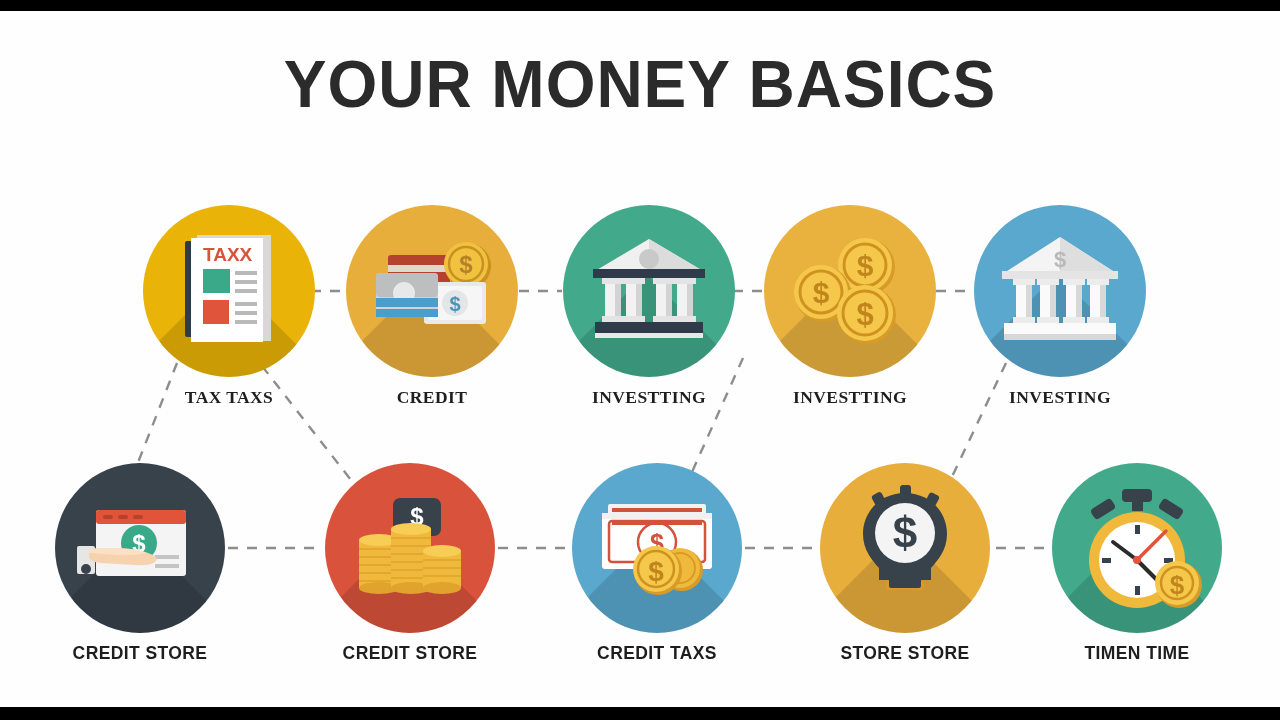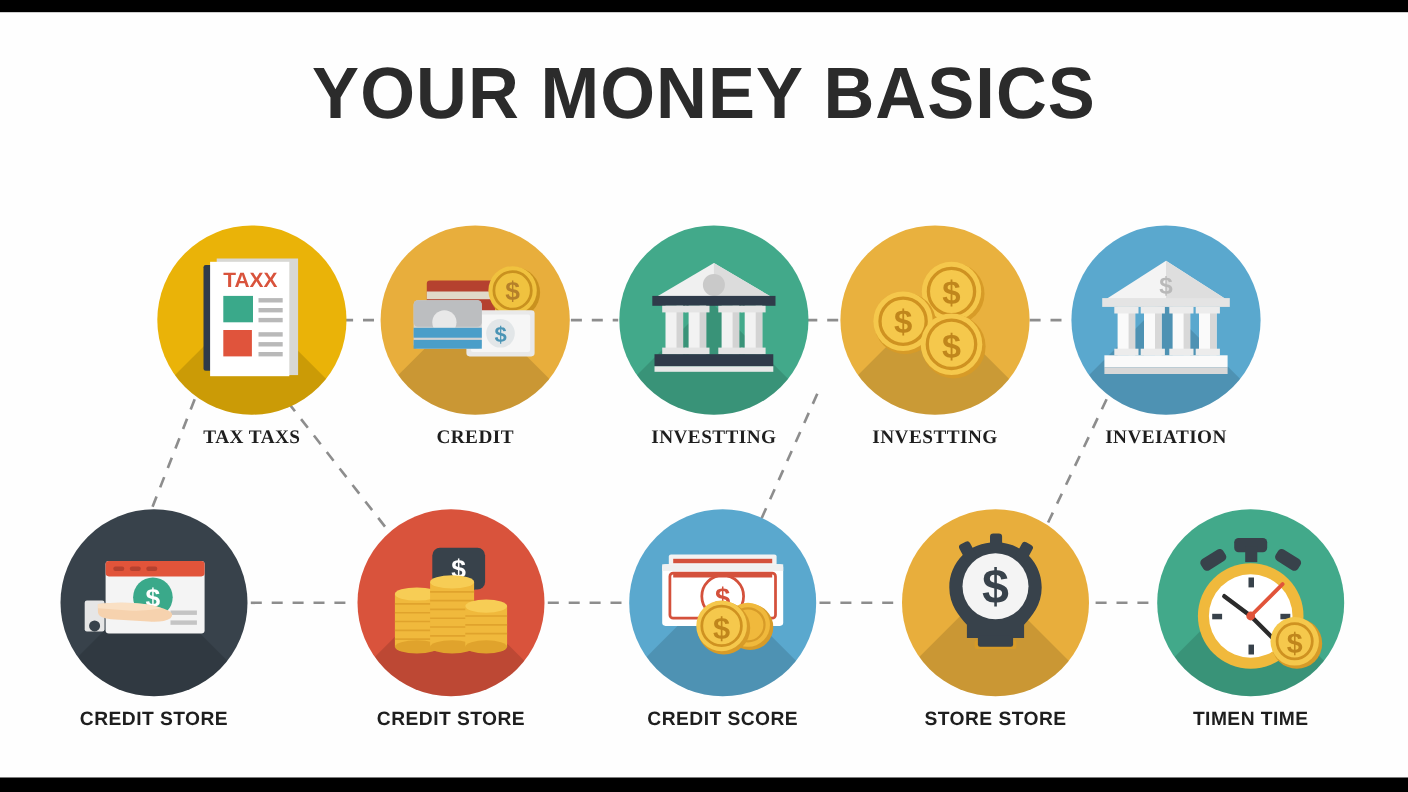--- a/index.html
+++ b/index.html
@@ -218,21 +218,21 @@
             <rect x="113" y="74" width="22" height="6"></rect>
           <rect x="39" y="112" width="22" height="6"></rect>
             <rect x="63" y="112" width="22" height="6"></rect>
           <rect x="89" y="112" width="22" height="6"></rect>
             <rect x="113" y="112" width="22" height="6"></rect>
         </g>
         <rect x="30" y="118" width="112" height="11" fill="#fafafa"></rect>
         <rect x="30" y="129" width="112" height="6" fill="#d8d8d8"></rect>
       </svg>
     </div>
-    <div class="label">INVEIATION</div>
+    <div class="label">INVESTING</div>
   </div>
 
   <div class="node row-bot" style="left:55px; top:452px;">
     <div class="circle" style="background:#38424b;">
       <div class="shadow"></div>
       <svg class="art" viewBox="0 0 170 170">
         <rect x="41" y="47" width="90" height="66" rx="3" fill="#f4f4f4"></rect>
         <rect x="41" y="47" width="90" height="14" rx="3" fill="#e1543a"></rect>
         <g fill="#b5412f">
           <rect x="48" y="52" width="10" height="4" rx="2"></rect>
@@ -313,21 +313,21 @@
         <text x="85" y="89" text-anchor="middle" font-family="Liberation Sans, sans-serif" font-size="25" font-weight="bold" fill="#d4513c">$</text>
         <circle cx="110" cy="107" r="21" fill="#d79b28"></circle>
         <circle cx="108" cy="105" r="20" fill="#f0b93c"></circle>
         <circle cx="108" cy="105" r="15" fill="none" stroke="#d79b28" stroke-width="2"></circle>
         <circle cx="86" cy="108" r="24" fill="#d79b28"></circle>
         <circle cx="84" cy="106" r="23" fill="#f5c84c"></circle>
         <circle cx="84" cy="106" r="18" fill="none" stroke="#cf9221" stroke-width="2.5"></circle>
         <text x="84" y="118" text-anchor="middle" font-family="Liberation Sans, sans-serif" font-size="28" font-weight="bold" fill="#c0861c">$</text>
       </svg>
     </div>
-    <div class="label">CREDIT SCORE</div>
+    <div class="label">CREDIT TAXS</div>
   </div>
 
   <div class="node row-bot" style="left:820px; top:452px;">
     <div class="circle" style="background:#e8ae3c;">
       <div class="shadow"></div>
       <svg class="art" viewBox="0 0 170 170">
         <rect x="66" y="119" width="38" height="8" rx="2" fill="#d79b28"></rect>
         <g fill="#38424b">
           <path d="M85 30 c-24 0 -42 18 -42 41 c0 16 9 26 16 34 l0 12 l52 0 l0 -12 c7 -8 16 -18 16 -34 c0 -23 -18 -41 -42 -41z"></path>
           <rect x="69" y="115" width="32" height="10" rx="2"></rect>

